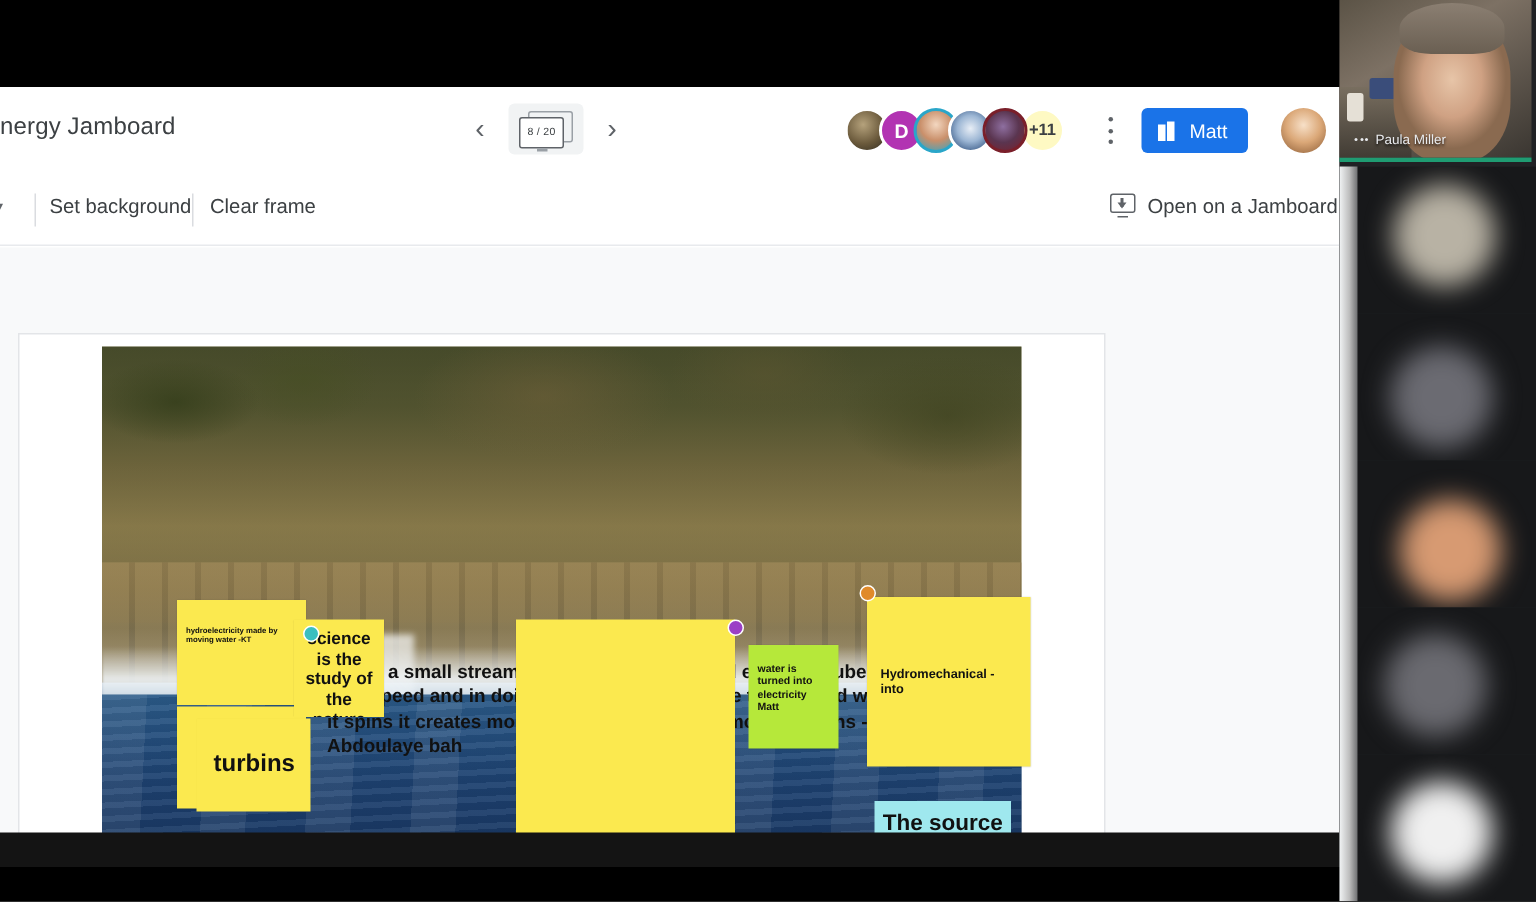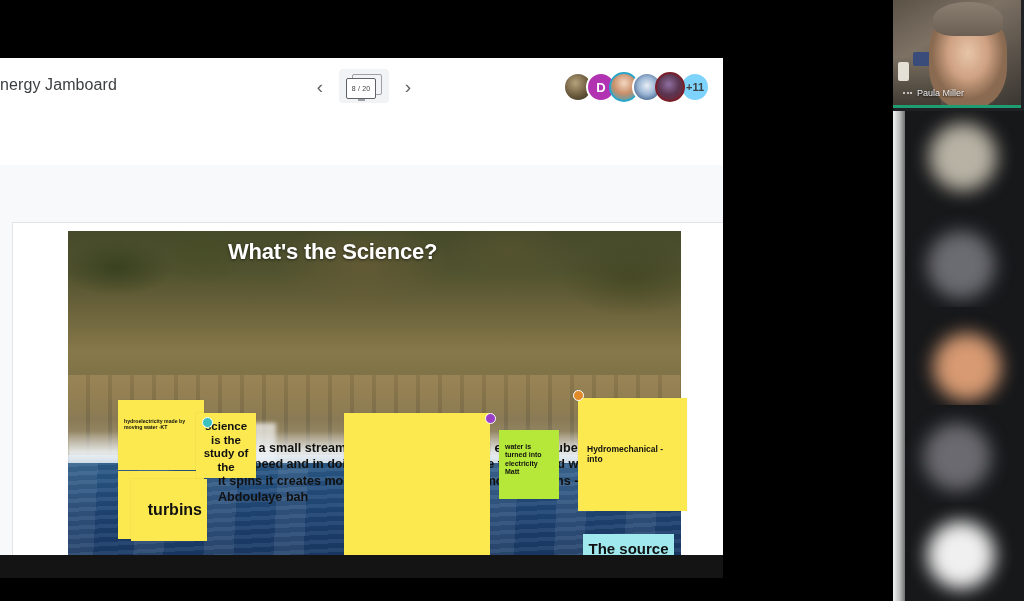--- a/index.html
+++ b/index.html
@@ -13,21 +13,21 @@
     position: relative;
     width: 1024px; height: 601px;
     background: #000;
     overflow: hidden;
   }
 
   
   #shared {
     position: absolute;
     left: 0; top: 58px;
-    width: 723px; height: 520px;
+    width: 893px; height: 520px;
     background: #ffffff;
     overflow: hidden;
   }
 
   
   .appbar {
     position: absolute; left: 0; top: 0;
     width: 893px; height: 58px;
     background: #ffffff;
     display: flex; align-items: center;
@@ -94,21 +94,21 @@
   }
   .avatar:first-child { margin-left: 0; }
   .av1 { background: radial-gradient(circle at 40% 35%, #b5a27c 0%, #6b5a3c 55%, #2f2a1f 100%); }
   .av2 { background: #b233b2; }
   .av3 { background: radial-gradient(circle at 50% 35%, #f3d7c0 0%, #c98f6a 50%, #2aa6c9 100%); border-color:#2aa6c9; }
   .av4 { background: radial-gradient(circle at 50% 45%, #e8eef6 0%, #9cb6d4 45%, #1a3d6e 100%); }
   .av5 { background: radial-gradient(circle at 45% 40%, #8e6fa0 0%, #5a3550 50%, #7a1f2a 100%); border-color:#7a1f2a; }
   .avatar-more {
     width: 30px; height: 30px; border-radius: 50%;
     margin-left: -5px;
-    background: #7dd3fc; color: #3c4043;
+    background: #fef9c3; color: #3c4043;
     font-size: 11px; font-weight: bold;
     display: flex; align-items: center; justify-content: center;
     border: 2px solid #fff;
   }
 
   .kebab {
     position: absolute; left: 733px; top: 18px;
     width: 14px; height: 22px;
     display: flex; flex-direction: column; align-items: center;
     justify-content: space-between; padding: 2px 0;
@@ -415,41 +415,57 @@
         <span class="share-icon">
           <b class="b1"></b>
             <b class="b2"></b>
         </span>
         <span>Matt</span>
       </button>
 
       <div class="profile-avatar"></div>
     </div>
 
+    <div class="toolbar2">
+      <span class="tb-chev">▾</span>
+      <span class="tb-sep" style="left:23px;"></span>
+      <span class="tb-item" style="left:33px;">Set background</span>
+      <span class="tb-sep" style="left:128px;"></span>
+      <span class="tb-item" style="left:140px;">Clear frame</span>
+
+      <div class="open-jamboard">
+        <span class="jb-icon">
+          <span class="box"></span>
+            <span class="arr"></span>
+            <span class="arrhead"></span>
+            <span class="foot"></span>
+        </span>
+        <span>Open on a Jamboard</span>
+      </div>
+    </div>
 
     <div class="canvas-area">
       <div class="frame">
         <div class="frame-bg">
           <div class="bg-foliage"></div>
           <div class="bg-wall"></div>
           <div class="bg-foam"></div>
           <div class="bg-spill"></div>
           <div class="bg-water"></div>
         </div>
 
-        <div class="jam-heading">What's the Science?</div>
 
         <div id="canvas-text-layer">
             <div class="canvas-text" style="left: 205px; top: 217px; width: 390px; font-size: 12.6px;">create a small stream the would go faster and enter the  tubes with speed and in doing so forcing the turbine to spin and when it spins it creates more speed and more and more happens - Abdoulaye bah</div>
           </div>
         <div id="notes-layer">
             <div class="note" style="left: 105px; top: 177px; width: 86px; height: 70px; background: rgb(251, 233, 79); font-size: 5.2px; padding: 18px 7px 0px 6px; text-align: left;">hydroelectricity made by moving water -KT</div>
             <div class="note" style="left: 105px; top: 248px; width: 86px; height: 68px; background: rgb(251, 233, 79); font-size: 11px; padding: 6px; text-align: left;"></div>
             <div class="note" style="left: 183px; top: 190px; width: 60px; height: 65px; background: rgb(251, 233, 79); font-size: 11.5px; padding: 7px 4px 0px; text-align: center;">science is the study of the nature</div>
-            <div class="note" style="left: 118px; top: 256px; width: 76px; height: 62px; background: rgb(251, 233, 79); font-size: 16px; padding: 22px 5px 0px 6px; text-align: right;">turbins</div>
+            <div class="note" style="left: 118px; top: 256px; width: 76px; height: 62px; background: rgb(251, 233, 79); font-size: 16px; padding: 22px 5px 0px 6px; text-align: center;">turbins</div>
             <div class="note" style="left: 331px; top: 190px; width: 146px; height: 152px; background: rgb(251, 233, 79); font-size: 11px; padding: 6px; text-align: left;"></div>
             <div class="note" style="left: 486px; top: 207px; width: 60px; height: 69px; background: rgb(182, 232, 58); font-size: 7px; padding: 13px 5px 0px 6px; text-align: left;">water is turned into electricity Matt</div>
             <div class="note" style="left: 565px; top: 175px; width: 109px; height: 113px; background: rgb(251, 233, 79); font-size: 8.5px; padding: 46px 8px 0px 9px; text-align: left;">Hydromechanical - into</div>
             <div class="note" style="left: 570px; top: 311px; width: 91px; height: 97px; background: rgb(159, 232, 238); font-size: 15px; padding: 6px 5px 0px; text-align: center;">The source of life ~Ahmed</div>
           </div>
         <div id="cursors-layer">
             <div class="cursor-dot" style="left: 189px; top: 194px; background: rgb(59, 191, 191);"></div>
             <div class="cursor-dot" style="left: 472px; top: 190px; background: rgb(155, 63, 198);"></div>
             <div class="cursor-dot" style="left: 560px; top: 167px; background: rgb(224, 138, 42);"></div>
           </div>

